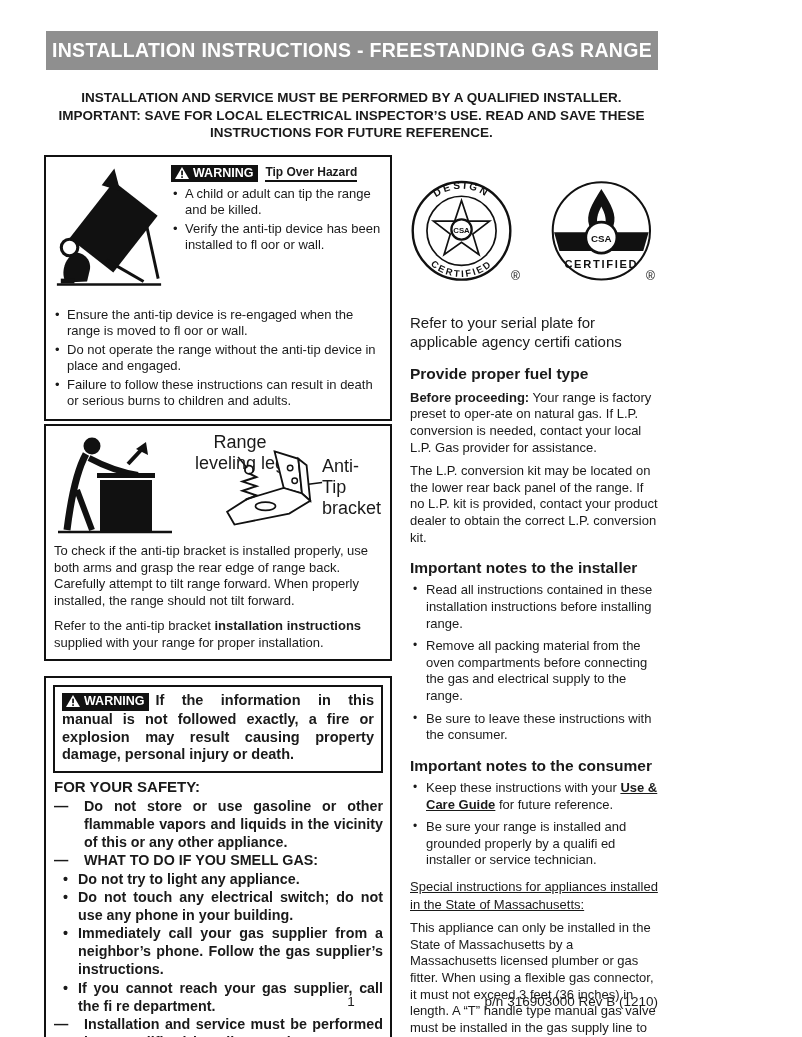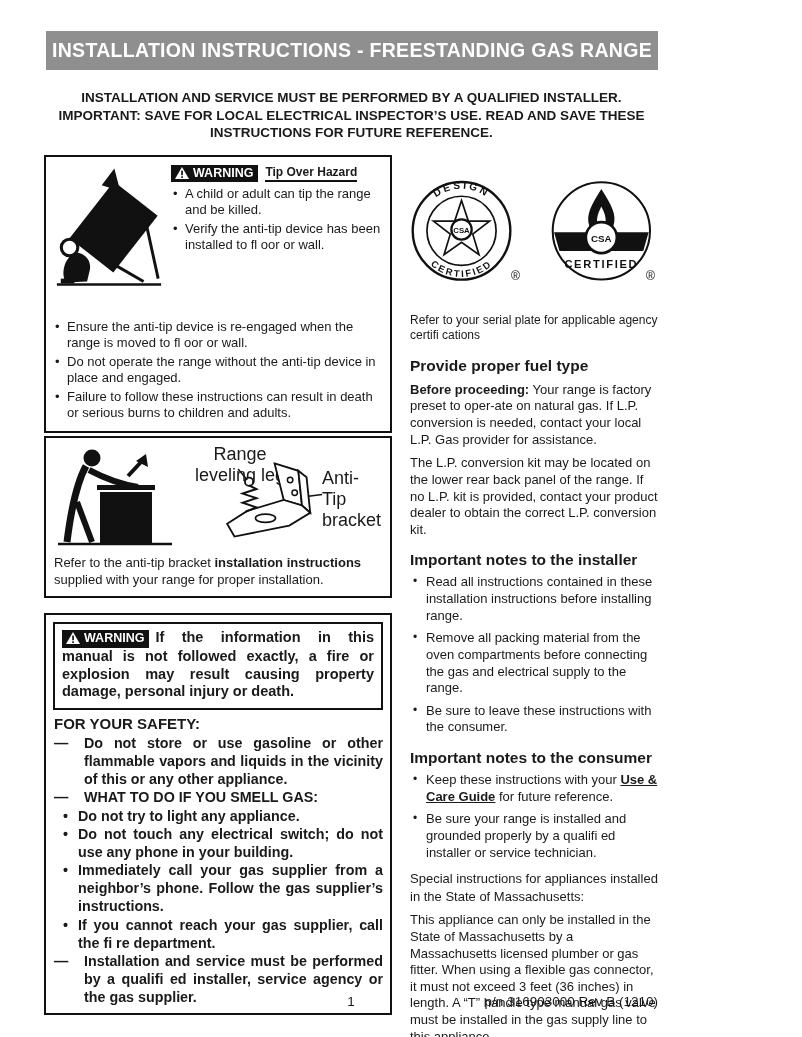--- a/index.html
+++ b/index.html
@@ -27,21 +27,21 @@
   .boxa-right { flex:1; min-width:0; }
   .warn-row { display:flex; align-items:center; gap:7px; margin:3px 0 4px 0; }
   .warn-badge {
     background:#111; color:#fff; font-weight:bold; font-size:12.5px;
     display:inline-flex; align-items:center; gap:4px; padding:1px 5px 2px 4px; flex:none;
   }
   .tipover-title { font-size:12px; font-weight:bold; border-bottom:2.5px solid #111; padding-bottom:1px;text-align:right; }
   ul.plain { list-style:none; font-size:13px; line-height:1.24; }
   ul.plain li { position:relative; padding-left:14px; margin-bottom:3px; }
   ul.plain li::before { content:"\2022"; position:absolute; left:2px; }
-  .boxa-bullets { margin-top:21px; }
+  .boxa-bullets { margin-top:9px; }
   .boxa-bullets li { padding-left:16px; }
   .boxa-bullets li::before { left:4px; }
   
   .box-b { margin-top:3px; padding:6px 8px 8px 8px; }
   .boxb-illus { position:relative; height:102px; }
   .boxb-illus .person { position:absolute; left:2px; top:4px; }
   .boxb-illus .bracket { position:absolute; left:142px; top:14px; }
   .lbl { position:absolute; font-size:18px; line-height:1.15; text-align:center; }
   .lbl-leg { left:140px; top:0px; width:92px; }
   .lbl-bracket { right:0px; top:24px; width:60px; text-align:left; }
@@ -52,28 +52,28 @@
   .inner-warn .warn-badge { margin-right:6px; vertical-align:-2px; }
   .safety-h { font-size:15px; font-weight:bold; margin:5px 0 2px 1px; }
   .sitem { display:flex; font-size:14.3px; font-weight:bold; line-height:1.27; }
   .sitem .mk { flex:none; }
   .sitem.dash .mk { width:31px; padding-left:1px; }
   .sitem.dot { padding-left:10px; }
   .sitem.dot .mk { width:15px; }
   .sitem .tx { flex:1; text-align:justify; }
   
   .badges { display:flex; gap:26px; align-items:flex-start; margin-top:2px; }
-  .cap { font-size:12px; line-height:1.3; margin-top:7px; }
+  .cap { font-size:15px; line-height:1.3; margin-top:7px; }
   .h2 { font-size:15.5px; font-weight:bold; margin:13px 0 3px 0; }
   .col-right p { font-size:13px; line-height:1.28; margin-top:7px; }
   ul.rbul { list-style:none; font-size:13px; line-height:1.28; margin-top:5px; }
   ul.rbul li { position:relative; padding-left:16px; margin-bottom:6px; }
   ul.rbul li::before { content:"\2022"; position:absolute; left:3px; font-size:12px; }
   .ucg { font-weight:bold; text-decoration:underline; }
-  .special-h { font-size:13px; line-height:1.35; margin-top:9px; }
+  .special-h { font-size:13px; line-height:1.35; text-decoration:underline; margin-top:9px; }
   
   .footer { position:absolute; left:44px; right:45px; bottom:27px; height:16px; font-size:13.5px; }
   .footer .pageno { position:absolute; left:50%; transform:translateX(-50%); }
   .footer .pn { position:absolute; right:0; }
   svg text { font-family:"Liberation Sans", sans-serif; fill:#111; }
 </style>
 </head>
 <body>
 
 <div class="page">
@@ -154,20 +154,21 @@
             <circle cx="103" cy="24" r="3" fill="none" stroke="#111" stroke-width="1.6"></circle>
             <circle cx="108" cy="38" r="3" fill="none" stroke="#111" stroke-width="1.6"></circle>
             <path d="M96 46 L116 52 L125 60 L102 74 L42 86 L34 72 L56 58 Z" fill="#fff" stroke="#111" stroke-width="2"></path>
             <ellipse cx="76" cy="66" rx="11" ry="4.5" fill="none" stroke="#111" stroke-width="1.8"></ellipse>
             <circle cx="58" cy="26" r="4.5" fill="#fff" stroke="#111" stroke-width="2"></circle>
             <path d="M58 30 l8 4 l-15 5 l15 5 l-15 5 l15 5 l-12 5" fill="none" stroke="#111" stroke-width="2.2"></path>
             <line x1="46" y1="12" x2="56" y2="24" stroke="#111" stroke-width="1.6"></line>
             <line x1="138" y1="40" x2="123" y2="42" stroke="#111" stroke-width="1.6"></line>
           </svg>
         </div>
+        <p>To check if the anti-tip bracket is installed properly, use both arms and grasp the rear edge of range back. Carefully attempt to tilt range forward. When properly installed, the range should not tilt forward.</p>
         <p><span>Refer to the anti-tip bracket </span><b>installation instructions</b><span> supplied with your range for proper installation.</span></p>
       </section>
 
       <section class="box box-c">
         <div class="inner-warn">
           <span class="warn-badge">
             <svg width="14" height="12" viewBox="0 0 14 12">
               <polygon points="7,0 14,12 0,12" fill="#fff"></polygon>
               <rect x="6.2" y="3.6" width="1.7" height="4.6" fill="#111"></rect>
               <rect x="6.2" y="9.3" width="1.7" height="1.6" fill="#111"></rect>

